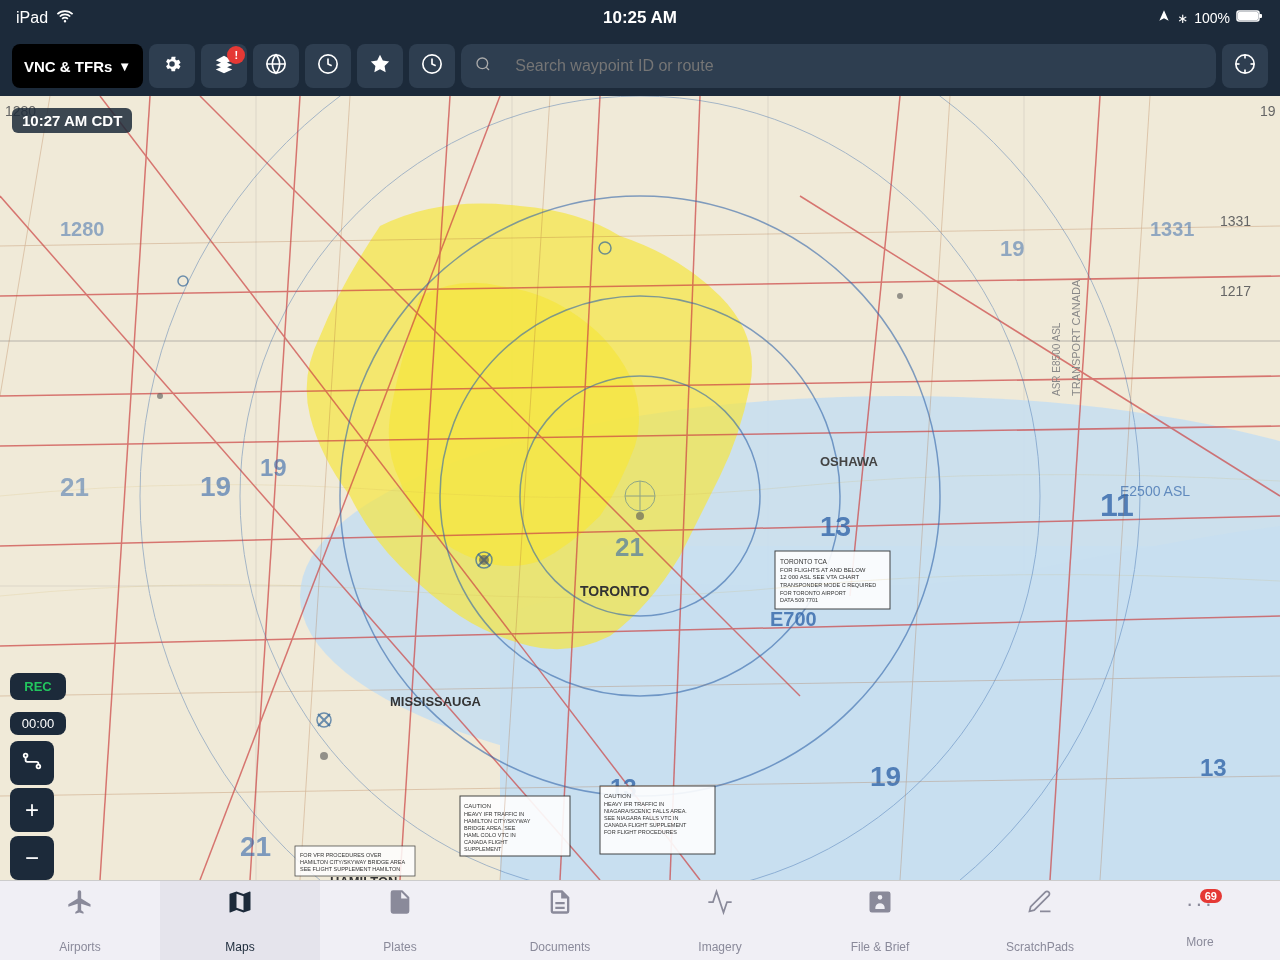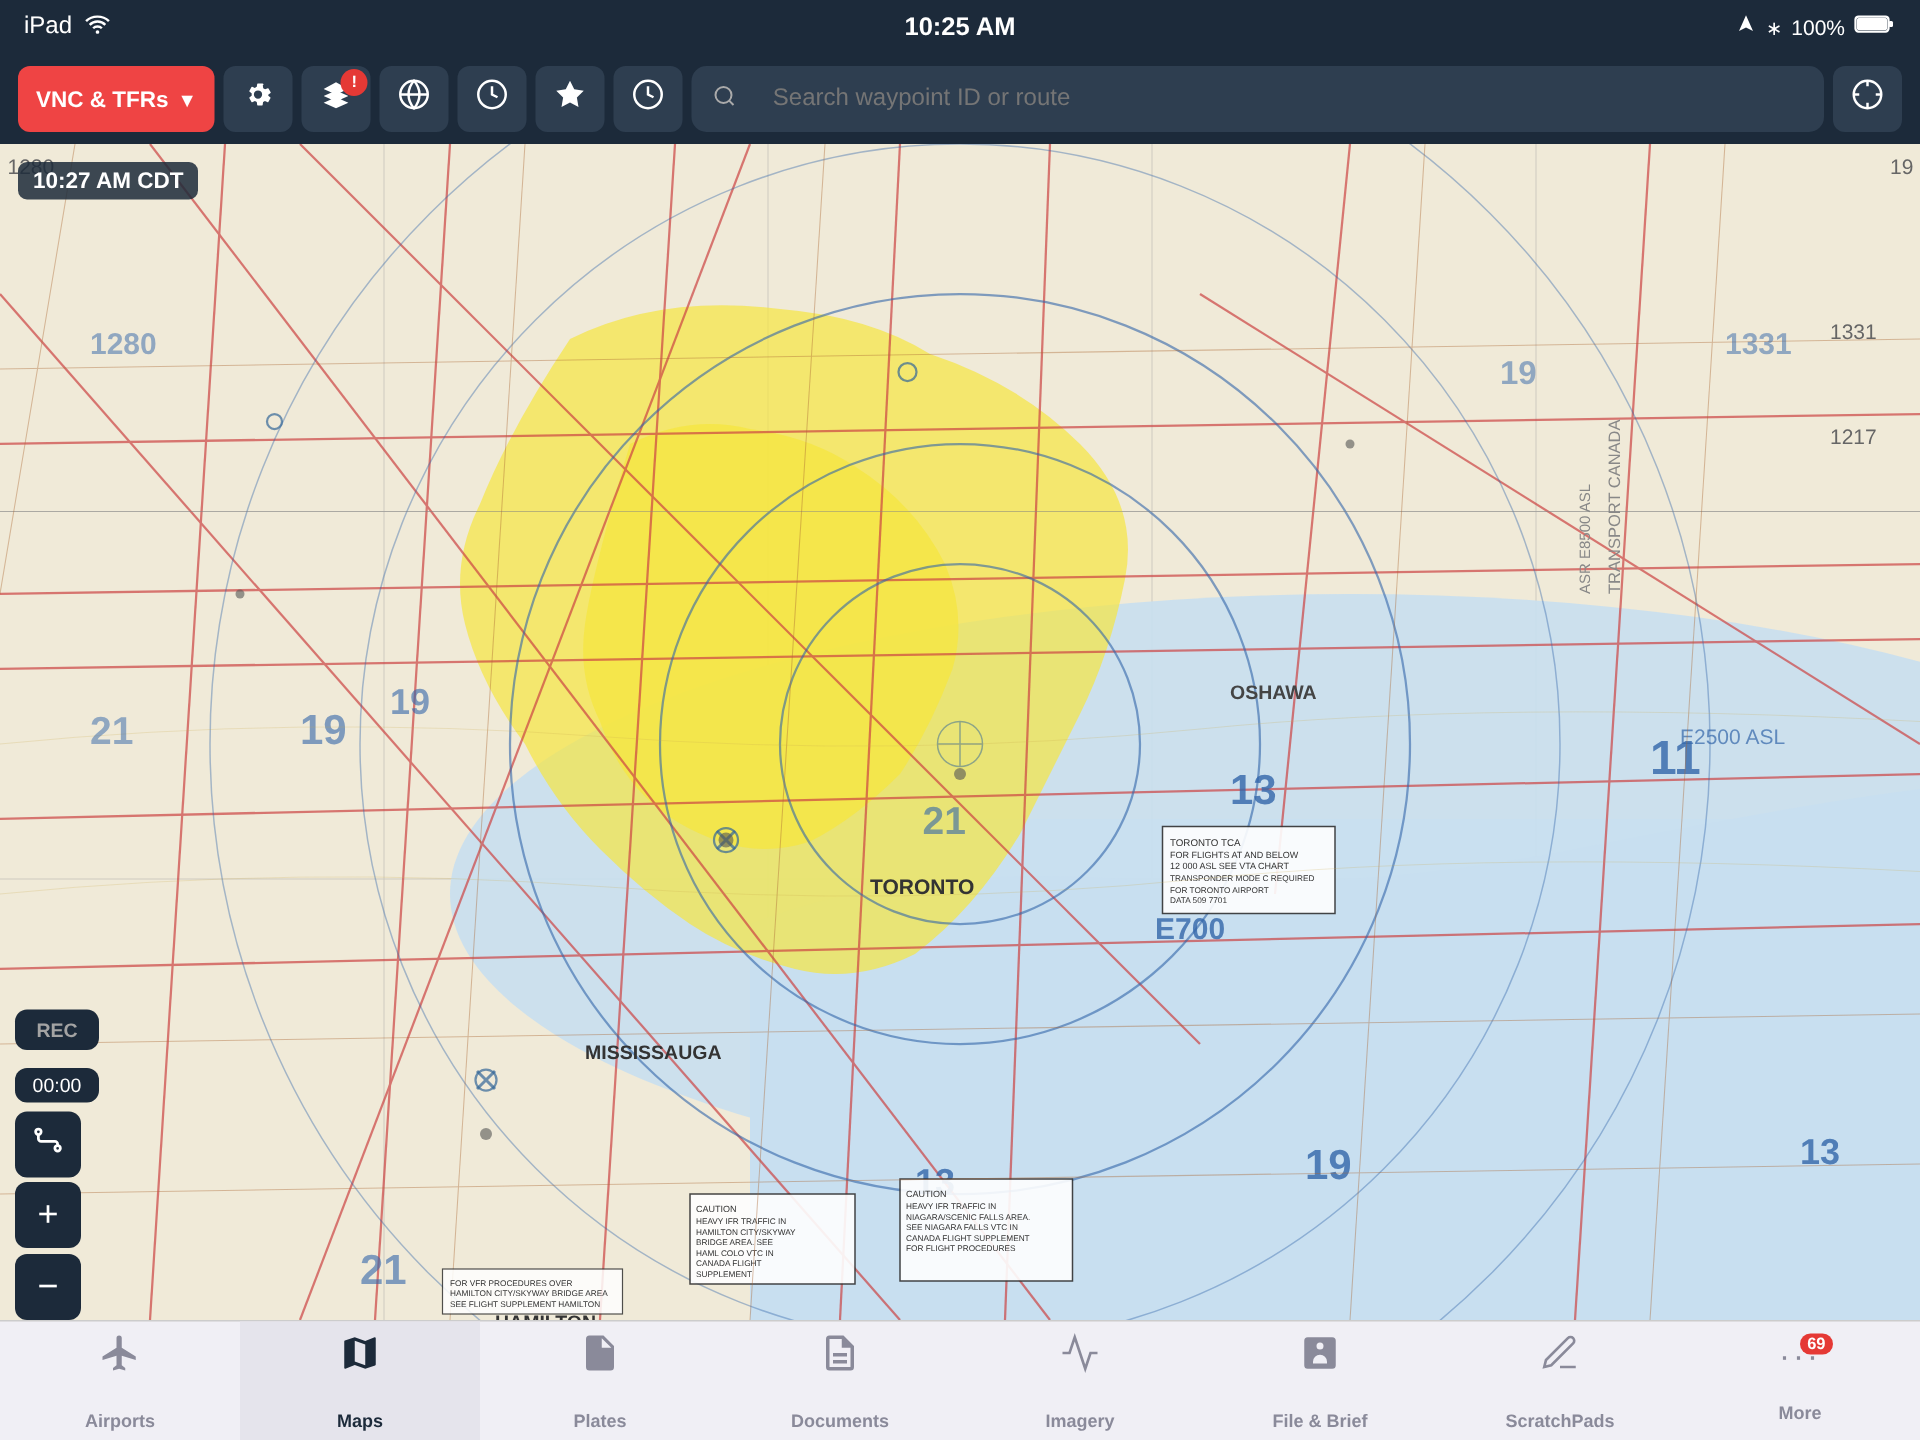--- a/index.html
+++ b/index.html
@@ -27,21 +27,21 @@
       position: relative; z-index: 100;
     }
     .nav-btn {
       background: #2e3e50; border: none; border-radius: 8px;
       color: white; cursor: pointer;
       display: flex; align-items: center; justify-content: center;
       width: 46px; height: 44px; font-size: 20px;
       position: relative;
     }
     #map-type-btn {
-      background: #ef4444; border: none; border-radius: 8px;
+      background: #000000; border: none; border-radius: 8px;
       color: white; cursor: pointer;
       display: flex; align-items: center; gap: 6px;
       padding: 0 12px; height: 44px; font-size: 15px; font-weight: 600;
     }
     #search-bar {
       flex: 1; height: 44px;
       background: #2e3e50; border: none; border-radius: 10px;
       color: #aaa; font-size: 16px;
       display: flex; align-items: center; gap: 24px;
       padding: 0 14px; cursor: text;
@@ -76,21 +76,21 @@
     #time-overlay {
       position: absolute; top: 12px; left: 12px;
       background: rgba(28,42,58,0.85); color: white;
       border-radius: 6px; padding: 4px 10px;
       font-size: 15px; font-weight: 600; z-index: 10;
     }
 
     
     #rec-btn {
       position: absolute; left: 10px; bottom: 180px;
-      background: #1c2a3a; color: #a3a3a3;
+      background: #1c2a3a; color: #22c55e;
       border-radius: 8px; padding: 6px 10px;
       font-size: 13px; font-weight: bold;
       text-align: center; z-index: 10; cursor: pointer;
       border: none; width: 56px;
     }
     #rec-time {
       position: absolute; left: 10px; bottom: 145px;
       background: #1c2a3a; color: white;
       border-radius: 8px; padding: 4px 8px;
       font-size: 13px; font-weight: normal;
@@ -131,21 +131,21 @@
       flex: 1; display: flex; flex-direction: column;
       align-items: center; justify-content: center;
       height: 100%; cursor: pointer; gap: 3px;
       color: #8a8a9a; font-size: 13px;
       position: relative;
     }
     .tab-item.active {
       background: #e5e4ec; color: #1c2a3a;
     }
     .tab-item .tab-icon { font-size: 26px; line-height: 1; }
-    .tab-label { font-size: 12px; font-weight: 700; margin-top: 17px; }
+    .tab-label { font-size: 12px; font-weight: 400; margin-top: 17px; }
     .tab-badge {
       position: absolute; top: 8px; right: calc(50% - 22px);
       background: #e53935; color: white;
       border-radius: 10px; padding: 1px 5px;
       font-size: 11px; font-weight: bold; min-width: 20px;
       text-align: center;
     }
   </style>
 </head>
 <body>

